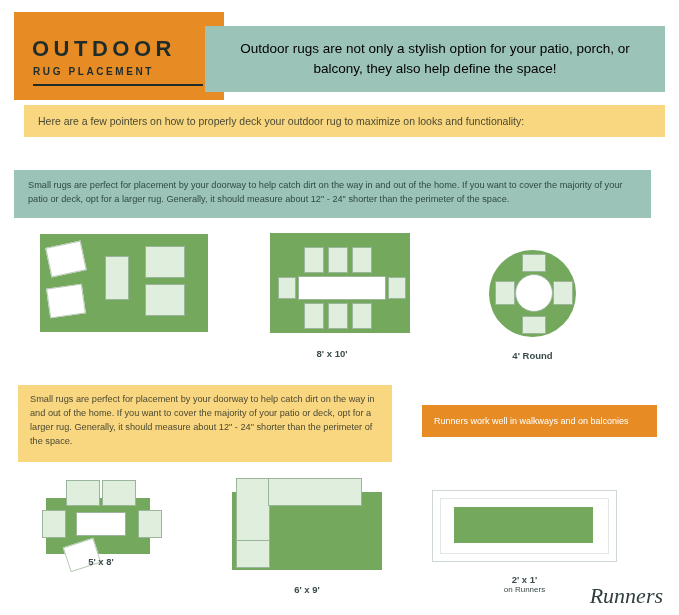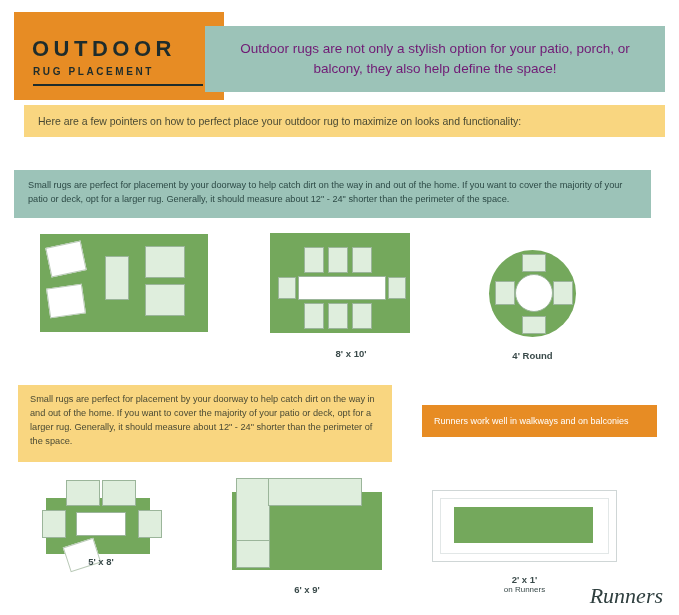--- a/index.html
+++ b/index.html
@@ -28,21 +28,21 @@
   .title-rule{
     position:absolute;left:19px;top:72px;width:170px;height:2px;background:#1e2c2c;
   }
 
   .intro-teal{
     position:absolute;left:205px;top:26px;width:460px;height:66px;
     background:#9cc3b8;
     display:flex;align-items:center;justify-content:center;
   }
   .intro-teal p{
-    margin:0;text-align:center;font-size:13.5px;line-height:20px;color:#701a75;
+    margin:0;text-align:center;font-size:13.5px;line-height:20px;color:#000000;
     padding:0 16px;
   }
 
   .intro-yellow{
     position:absolute;left:24px;top:105px;width:641px;height:32px;
     background:#f9d680;
     display:flex;align-items:center;
   }
   .intro-yellow p{
     margin:0;padding-left:14px;font-size:10.5px;color:#4a4a33;
@@ -106,21 +106,21 @@
     <div class="title-main">OUTDOOR</div>
     <div class="title-rule"></div>
     <div class="title-sub">RUG PLACEMENT</div>
   </div>
 
   <div class="intro-teal">
     <p>Outdoor rugs are not only a stylish option for your patio, porch, or balcony, they also help define the space!</p>
   </div>
 
   <div class="intro-yellow">
-    <p>Here are a few pointers on how to perfect place your outdoor rug to maximize on looks and functionality:</p>
+    <p>Here are a few pointers on how to properly deck your outdoor rug to maximize on looks and functionality:</p>
   </div>
 
   <div class="band-teal">
     <p>Small rugs are perfect for placement by your doorway to help catch dirt on the way in and out of the home. If you want to cover the majority of your patio or deck, opt for a larger rug. Generally, it should measure about 12" - 24" shorter than the perimeter of the space.</p>
   </div>
 
   <div class="d1">
     <div class="rug" style="left:0;top:0;width:168px;height:98px;"></div>
     <div class="furn-w" style="left:8px;top:10px;width:34px;height:28px;transform:rotate(-12deg);"></div>
     <div class="furn-w" style="left:8px;top:52px;width:34px;height:28px;transform:rotate(-8deg);"></div>
@@ -134,21 +134,21 @@
     <div class="furn" style="left:28px;top:43px;width:86px;height:22px;background:#ffffff;"></div>
     <div class="furn" style="left:34px;top:14px;width:18px;height:24px;"></div>
     <div class="furn" style="left:58px;top:14px;width:18px;height:24px;"></div>
     <div class="furn" style="left:82px;top:14px;width:18px;height:24px;"></div>
     <div class="furn" style="left:34px;top:70px;width:18px;height:24px;"></div>
     <div class="furn" style="left:58px;top:70px;width:18px;height:24px;"></div>
     <div class="furn" style="left:82px;top:70px;width:18px;height:24px;"></div>
     <div class="furn" style="left:8px;top:44px;width:16px;height:20px;"></div>
     <div class="furn" style="left:118px;top:44px;width:16px;height:20px;"></div>
   </div>
-  <div class="caption" style="left:281px;top:348px;width:140px;">
+  <div class="caption" style="left:262px;top:348px;width:140px;">
     <span>8' x 10'</span>
   </div>
 
   <div class="d3">
     <div class="rug" style="left:0;top:0;width:87px;height:87px;border-radius:50%;"></div>
     <div class="furn" style="left:26px;top:24px;width:36px;height:36px;border-radius:50%;background:#ffffff;"></div>
     <div class="furn" style="left:6px;top:31px;width:18px;height:22px;"></div>
     <div class="furn" style="left:64px;top:31px;width:18px;height:22px;"></div>
     <div class="furn" style="left:33px;top:4px;width:22px;height:16px;"></div>
     <div class="furn" style="left:33px;top:66px;width:22px;height:16px;"></div>

